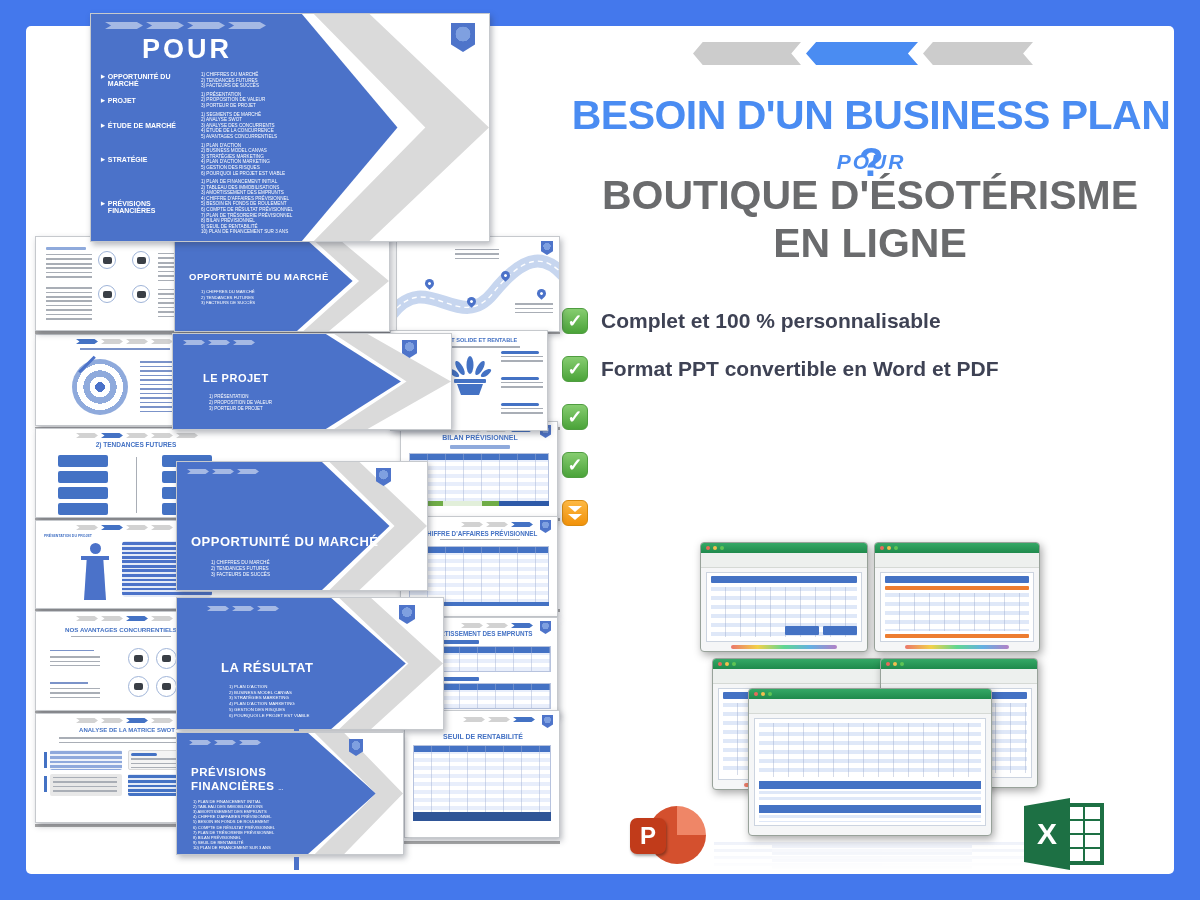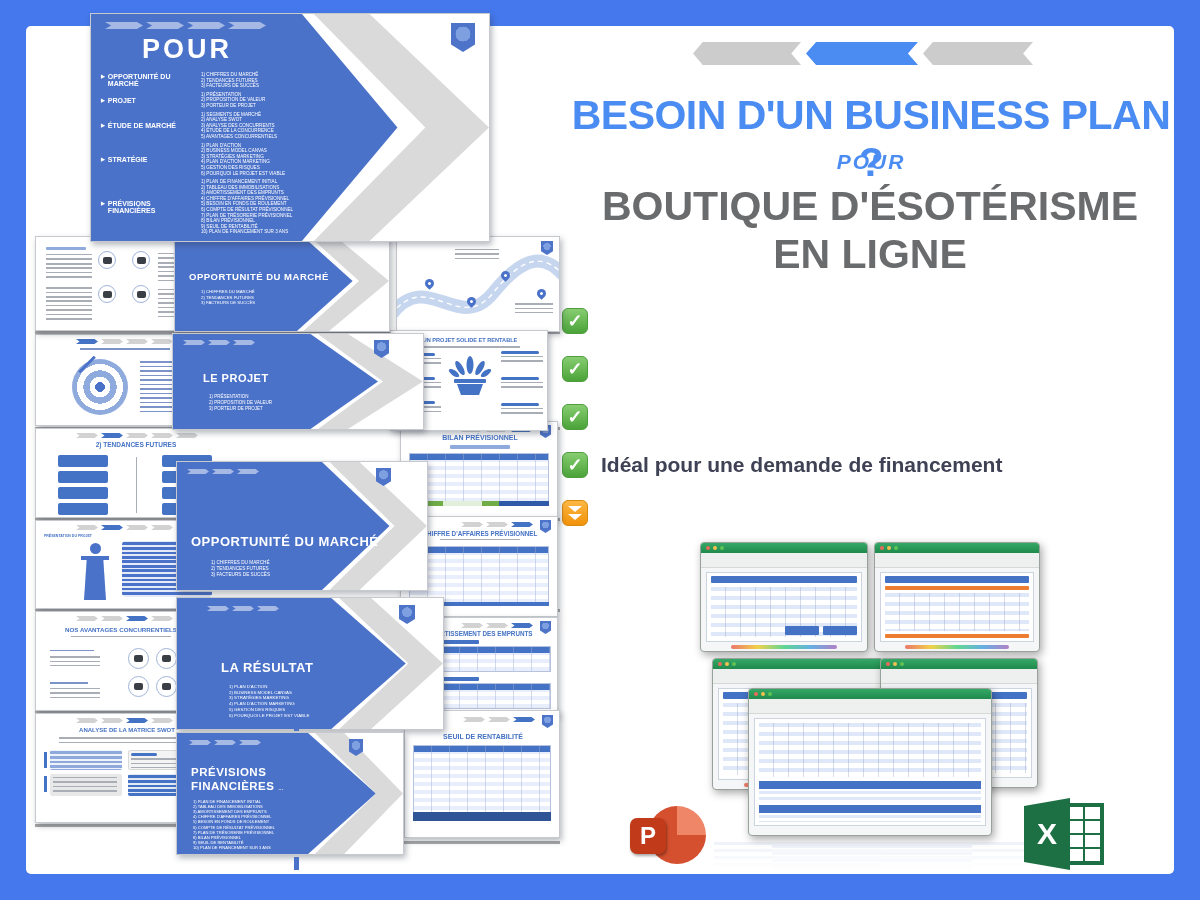--- a/index.html
+++ b/index.html
@@ -213,21 +213,21 @@
           <i></i>
           <i></i>
           <i></i>
         </div>
       <div class="bline abs" style="left:44px;top:13px;width:90px;height:3px"></div>
       <div class="abs" style="left:36px;top:24px;width:56px;height:56px;border-radius:50%;background:radial-gradient(circle,#4b72c9 0 12%,#fff 12% 26%,#8faadc 26% 42%,#fff 42% 58%,#8faadc 58% 78%,#fff 78% 88%,#8faadc 88% 100%)"></div>
       <div class="abs" style="left:40px;top:28px;width:22px;height:3px;background:#4b72c9;transform:rotate(-45deg)"></div>
       <div class="bline abs" style="left:104px;top:26px;width:66px;height:54px"></div>
     </div>
 
-    <div class="slide" style="left:172px;top:333px;width:252px;height:97px;z-index:20">
+    <div class="slide" style="left:172px;top:333px;width:280px;height:97px;z-index:20">
       <div class="chev-blue" style="clip-path:polygon(0 0,55% 0,82% 50%,55% 100%,0 100%)"></div>
       <div class="chev-gray" style="clip-path:polygon(58% 0,70% 0,100% 50%,70% 100%,58% 100%,84% 50%)"></div>
       <div class="mp light" style="left:10px;top:6px">
           <i></i>
           <i></i>
           <i></i>
         </div>
       <div class="shield" style="right:34px;top:6px;width:15px;height:18px"></div>
       <div class="chev-title" style="left:30px;top:38px;font-size:11px">LE PROJET</div>
       <div class="chev-items" style="left:36px;top:60px;font-size:4.5px">1) PRÉSENTATION
@@ -485,42 +485,43 @@
   </div>
 
   <div>
 
     <div class="ribbon" style="left:693px;top:42px;width:108px;background:#cccccc"></div>
     <div class="ribbon" style="left:806px;top:42px;width:112px;background:#4a8cf2"></div>
     <div class="ribbon" style="left:923px;top:42px;width:110px;background:#cccccc"></div>
 
     <div class="headline" style="left:565px;top:92px;width:612px">BESOIN D'UN BUSINESS PLAN ?</div>
     <div class="connector" style="left:565px;top:150px;width:612px">POUR</div>
-    <div class="subject" style="left:570px;top:182px;width:600px">BOUTIQUE D'ÉSOTÉRISME EN LIGNE</div>
+    <div class="subject" style="left:570px;top:171px;width:600px">BOUTIQUE D'ÉSOTÉRISME EN LIGNE</div>
 
     <div class="feat" style="left:562px;top:308px">
       <span class="ic check">
           <span>✓</span>
         </span>
+      <span class="lbl">Complet et 100 % personnalisable</span>
     </div>
     <div class="feat" style="left:562px;top:356px">
       <span class="ic check">
           <span>✓</span>
         </span>
+      <span class="lbl">Format PPT convertible en Word et PDF</span>
     </div>
     <div class="feat" style="left:562px;top:404px">
       <span class="ic check">
           <span>✓</span>
         </span>
     </div>
     <div class="feat" style="left:562px;top:452px">
       <span class="ic check">
           <span>✓</span>
         </span>
-      <span class="lbl">Idéal pour une demande de financement</span>
     </div>
     <div class="feat" style="left:562px;top:500px">
       <span class="ic down">
           <b></b>
           <b></b>
         </span>
     </div>
 
     <div>
       <div class="refl" style="left:714px;top:842px;width:168px;height:30px;z-index:1"></div>

